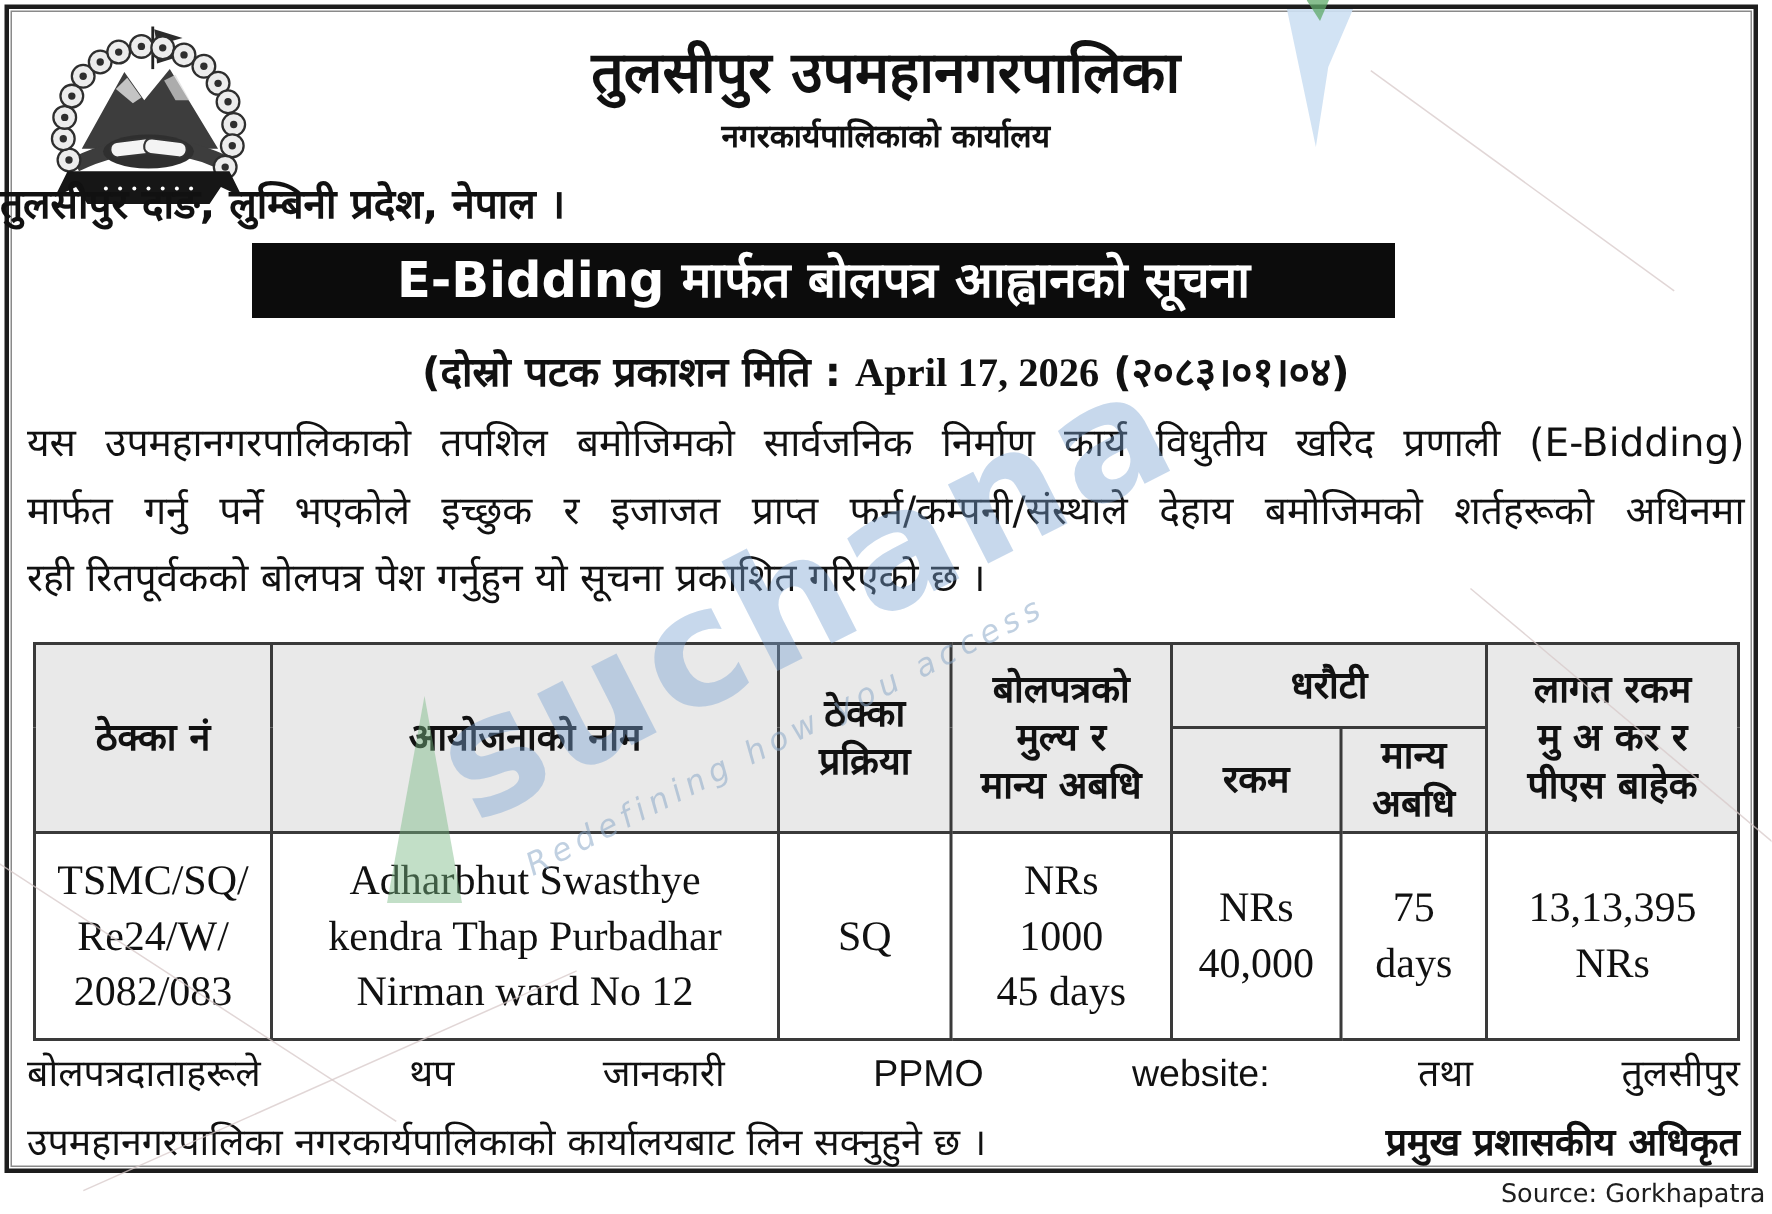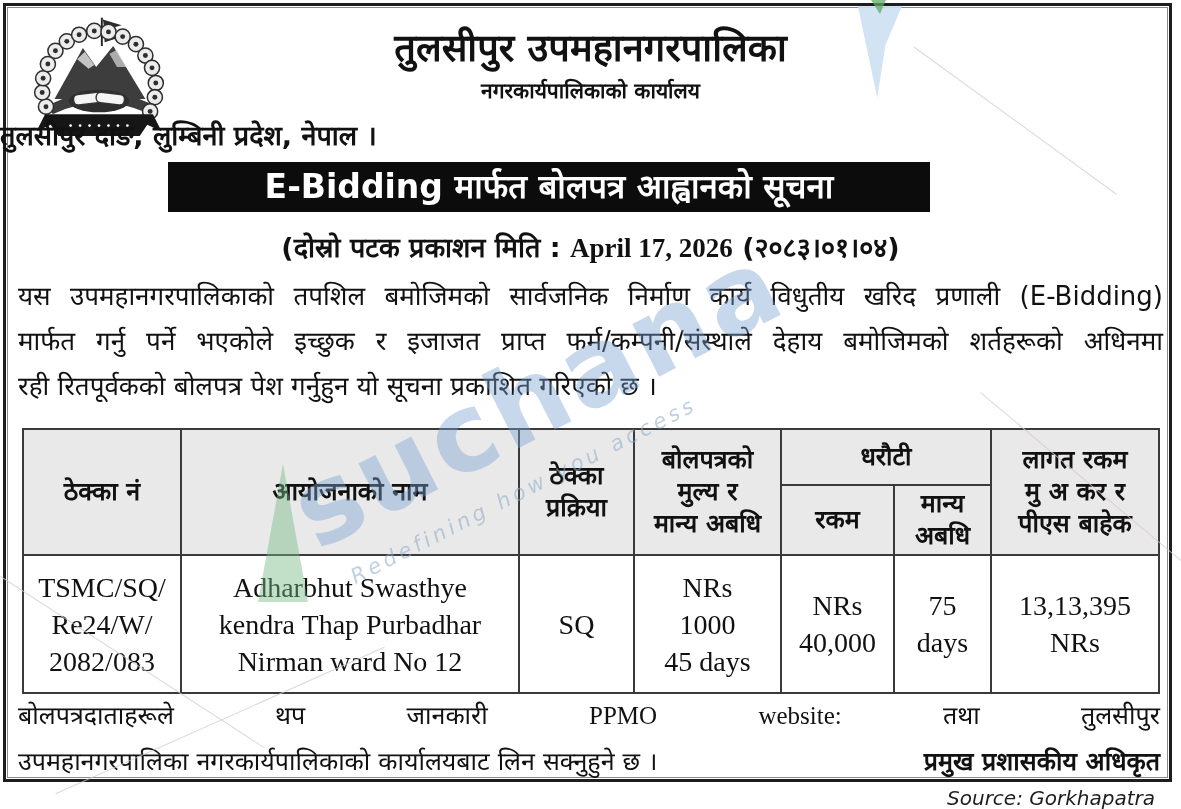--- a/index.html
+++ b/index.html
@@ -57,26 +57,26 @@
     padding:2px;}
   .tender-table .hd{background:#e9e9e9;font-weight:bold;font-size:25px;line-height:32px;}
   .tender-table .dt{background:transparent;font-family:"Liberation Serif","DejaVu Serif",serif;
     font-size:28px;line-height:37px;}
   .r1{height:56px;} .r2{height:60px;} .r3{height:138px;}
   
   .footer{position:absolute;left:18px;width:1142px;top:696px;font-size:25px;z-index:3;}
   .f-line1{display:flex;justify-content:space-between;align-items:baseline;line-height:40px;}
   .f-line2{display:flex;justify-content:space-between;align-items:baseline;
     line-height:40px;margin-top:6px;}
-  .latin-serif{font-family:Liberation Serif, serif;}
+  .latin-serif{font-family:Liberation Sans, sans-serif;}
   .url{font-family:"Liberation Serif","DejaVu Serif",serif;text-decoration:underline;
     text-underline-offset:4px;color:#111;}
   .officer{font-weight:bold;}
   
-  .source{position:absolute;right:26px;top:786px;font-style:italic;font-size:20px;
+  .source{position:absolute;right:4px;top:786px;font-size:17px;
     color:#1e1e1e;z-index:3;}
 </style>
 </head>
 <body>
 
 <div class="page">
 
   <div class="frame">
     <div class="frame-inner"></div>
   </div>

